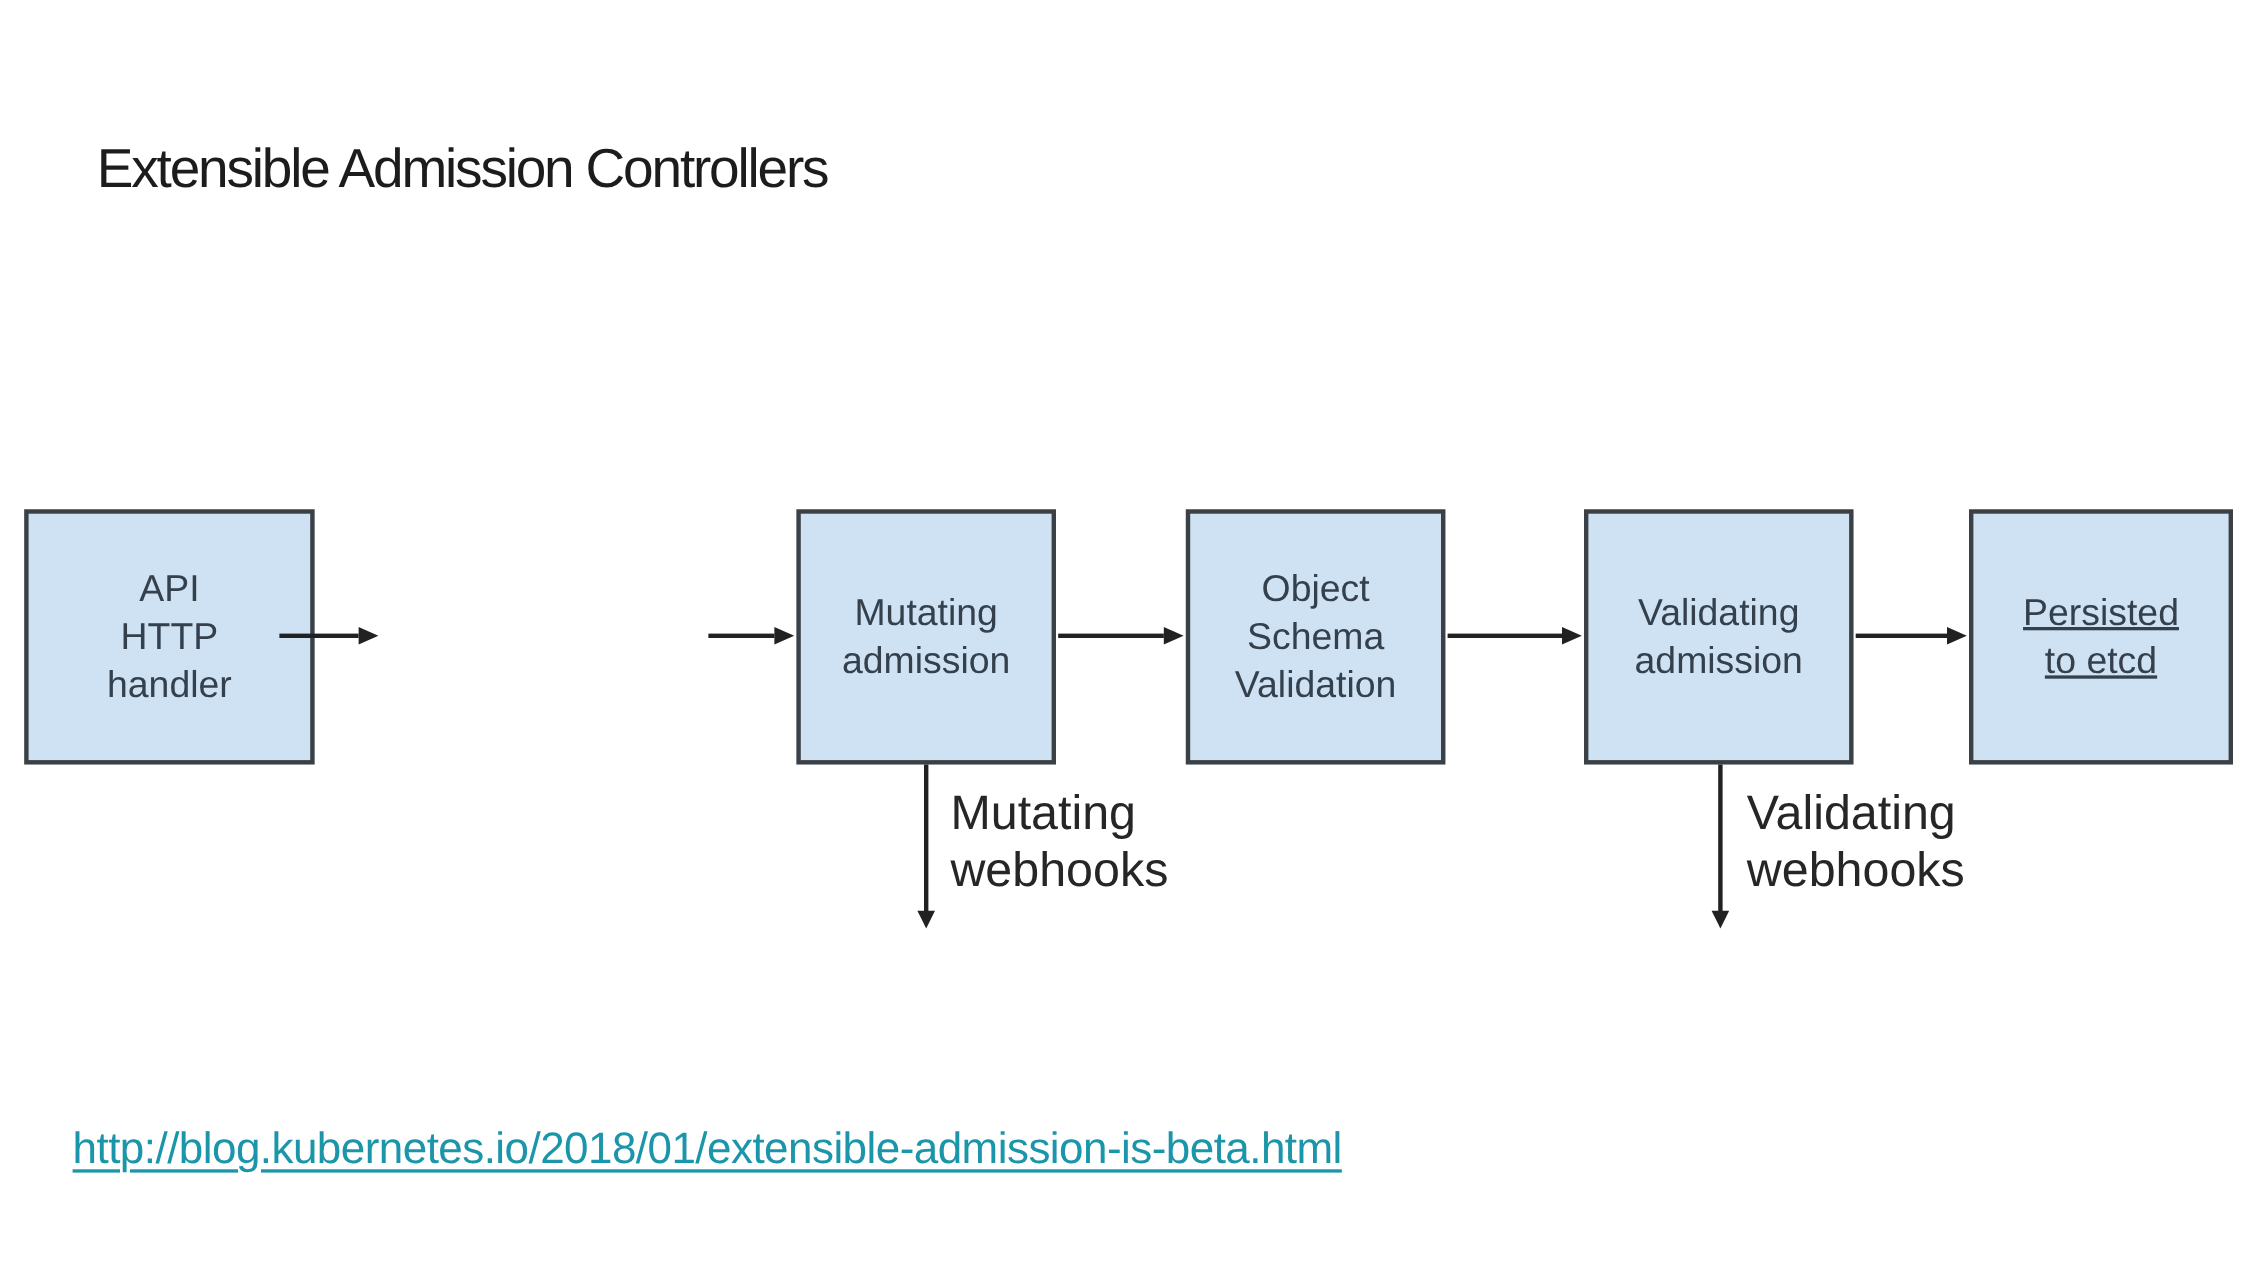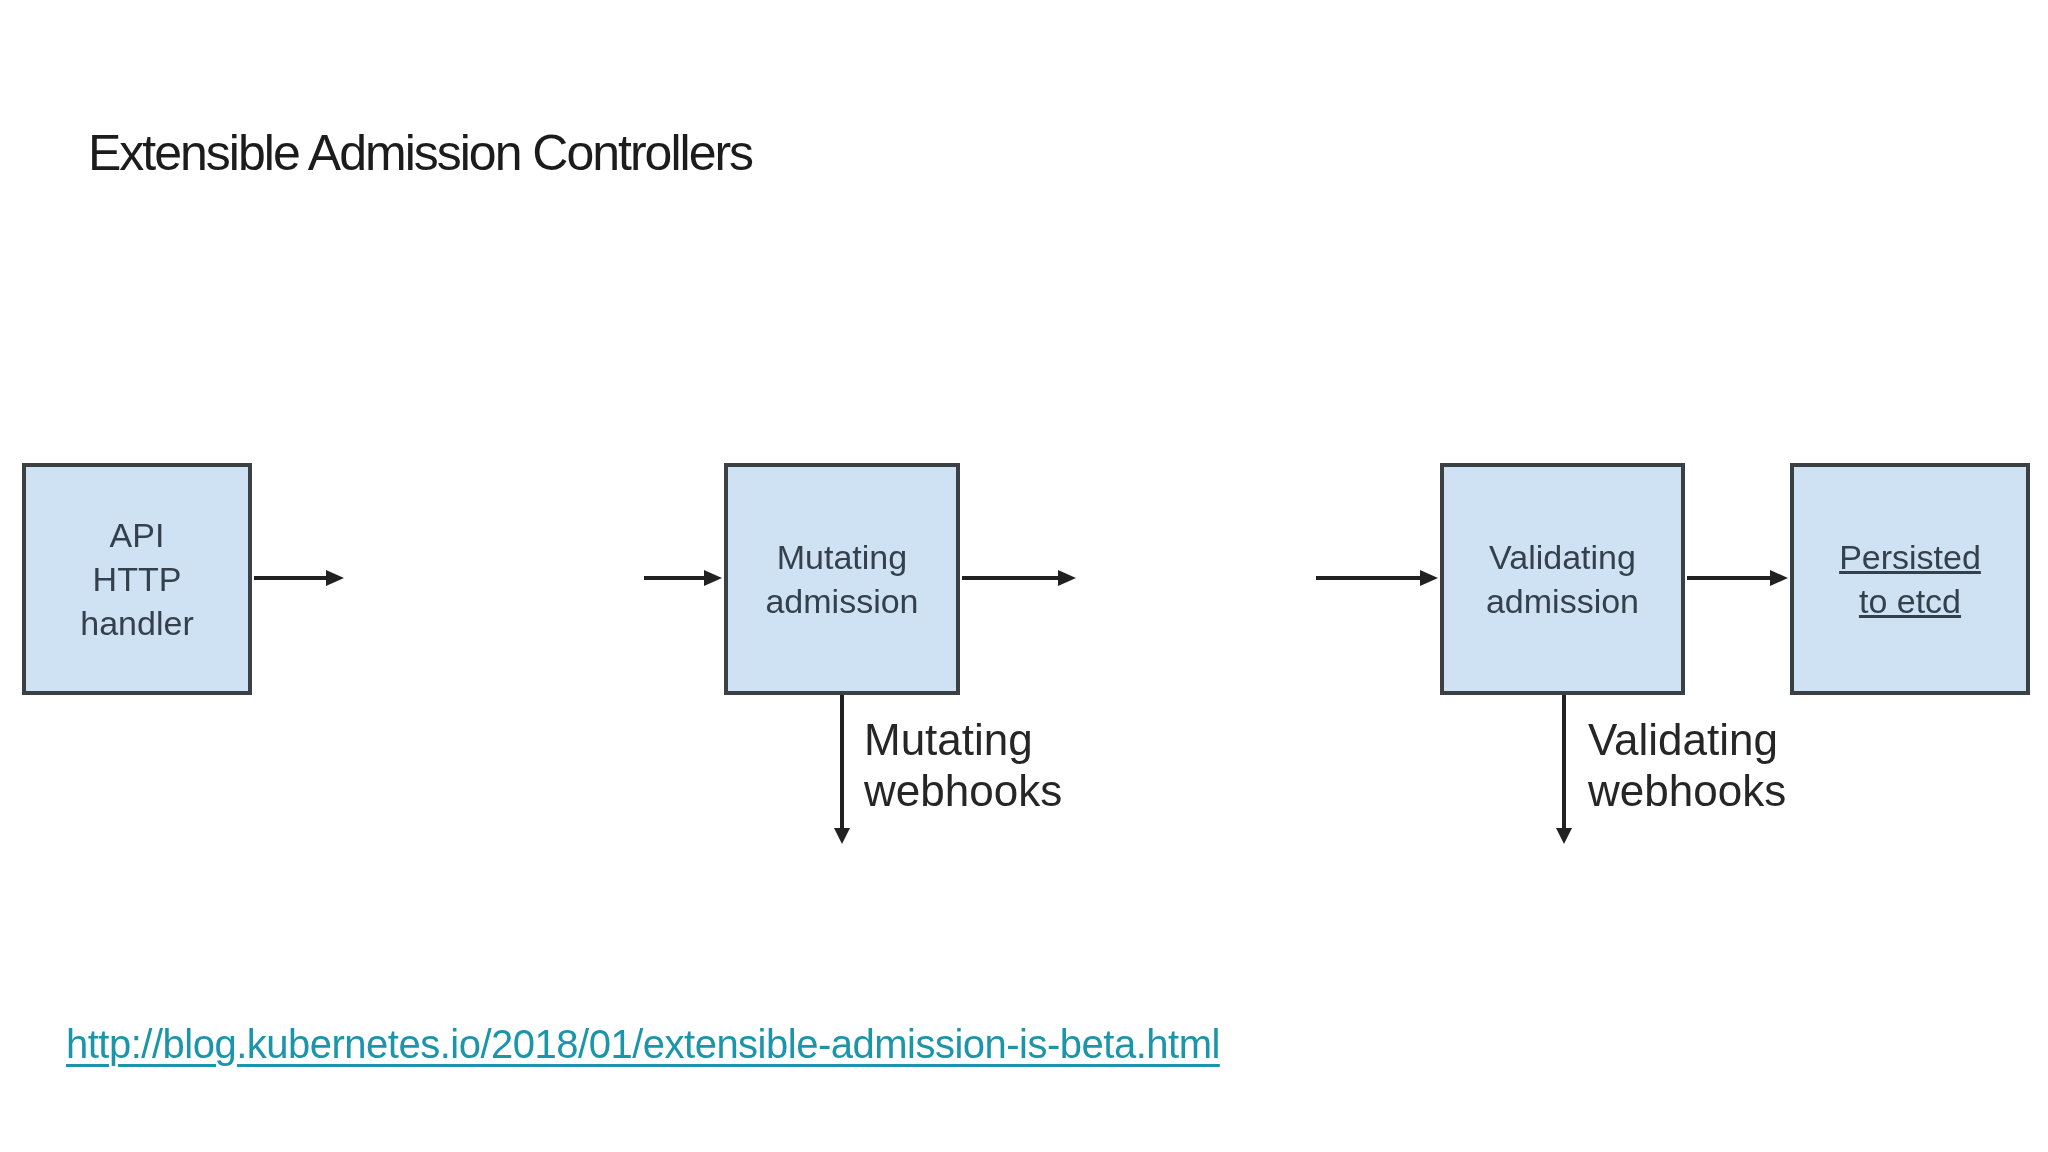--- a/index.html
+++ b/index.html
@@ -38,21 +38,21 @@
     box-sizing: border-box;
     display: flex;
     align-items: center;
     justify-content: center;
     text-align: center;
     font-size: 34px;
     line-height: 1.3;
     color: var(--box-text, #35404d);
     white-space: pre-line;
   }
-  .box-1 { left: 22px;   width: 230px; }
+  .box-1 { left: 22px;   width: 264px; }
   .box-2 { left: 346px;  width: 296px; height: 230px; }
   .box-3 { left: 724px;  width: 236px; }
   .box-4 { left: 1078px; width: 236px; }
   .box-5 { left: 1440px; width: 245px; }
   .box-6 { left: 1790px; width: 240px; text-decoration: underline; }
 
   
   .harrow {
     position: absolute;
     top: 576px;
@@ -157,20 +157,23 @@
 
 <div class="slide">
 
   <div class="title">Extensible Admission Controllers</div>
 
   <div class="flow-box box-1">API
 HTTP
 handler</div>
   <div class="flow-box box-3">Mutating
 admission</div>
+  <div class="flow-box box-4">Object
+Schema
+Validation</div>
   <div class="flow-box box-5">Validating
 admission</div>
   <div class="flow-box box-6">Persisted
 to etcd</div>
 
   <div class="harrow ha-1"></div>
   <div class="harrow ha-2"></div>
   <div class="harrow ha-3"></div>
   <div class="harrow ha-4"></div>
   <div class="harrow ha-5"></div>

